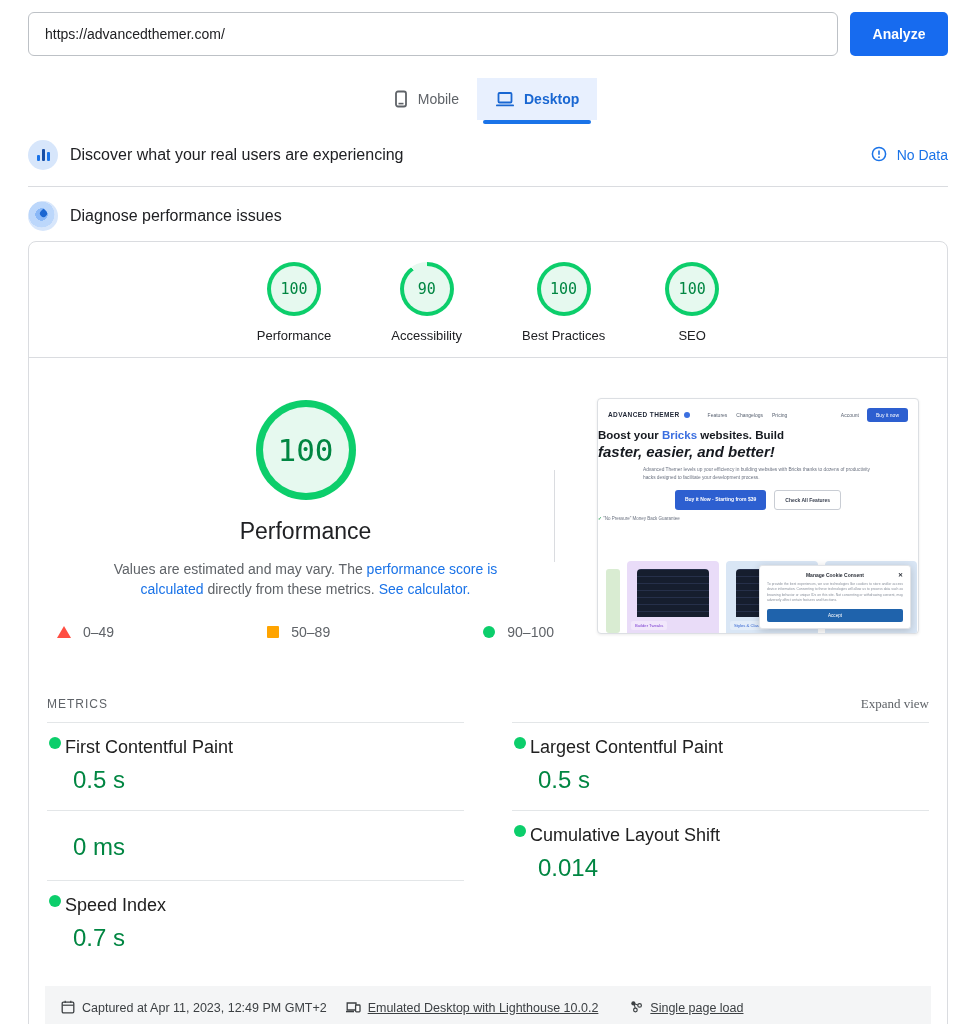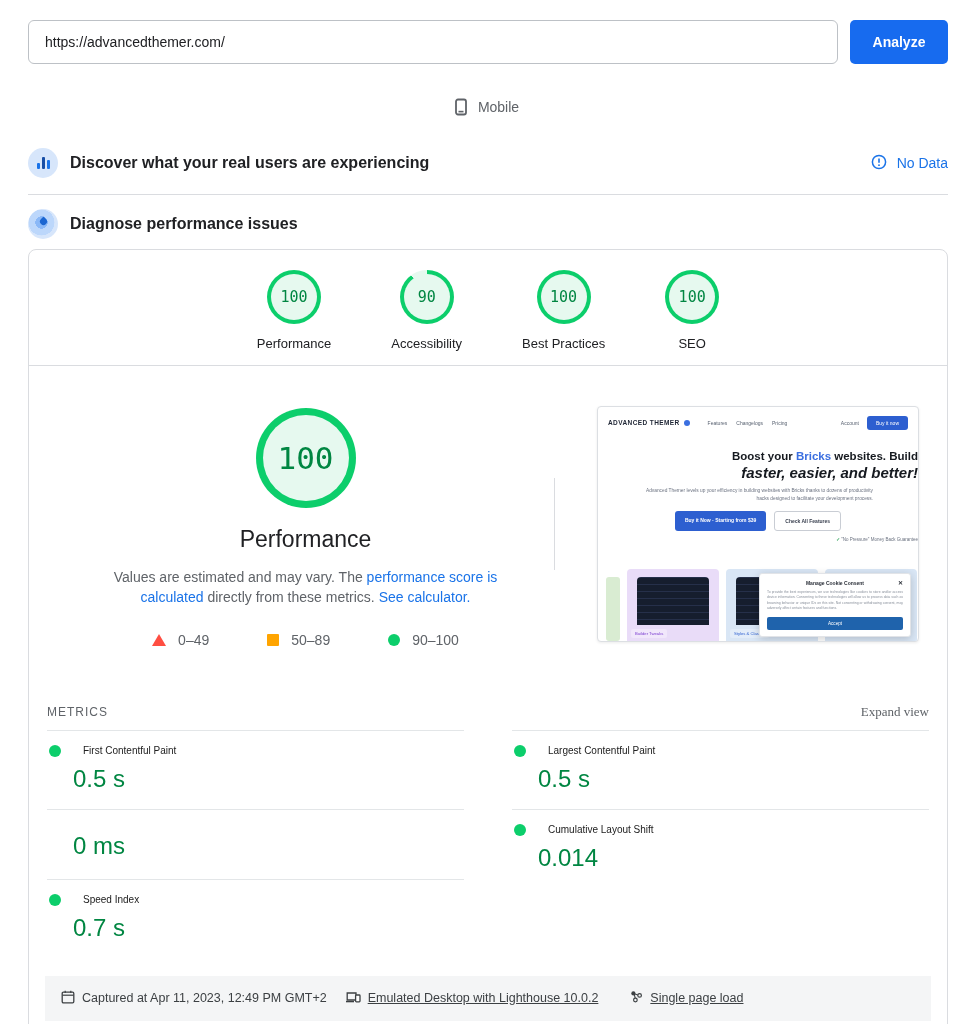--- a/index.html
+++ b/index.html
@@ -1,38 +1,38 @@
 <!DOCTYPE html>
 <html><head>
 <meta charset="utf-8">
 <style>
   * { box-sizing: border-box; margin: 0; padding: 0; }
   html,body { width: 972px; background:#fff; font-family:"Liberation Sans", sans-serif; color:#202124; }
   body { height:1024px; overflow:hidden; }
 
   
-  .topbar { display:flex; align-items:center; gap:12px; padding:20px 24px 0 28px; }
+  .topbar { display:flex; align-items:center; gap:12px; padding:12px 24px 0 28px; }
   .url-input { flex:1; height:44px; border:1px solid #bdc1c6; border-radius:6px; padding:0 16px; font-size:14px; color:#202124; font-family:"Liberation Sans",sans-serif; outline:none; }
   .analyze-btn { width:98px; height:44px; background:#176bef; color:#fff; border:none; border-radius:5px; font-size:14px; font-weight:bold; cursor:pointer; font-family:"Liberation Sans",sans-serif; }
 
   
   .tabs { display:flex; justify-content:center; margin-top:22px; }
   .tab { display:flex; align-items:center; gap:9px; padding:12px 18px; font-size:14px; color:#5f6368; cursor:pointer; position:relative; }
   .tab.active { background:#e8f0fe; color:#1967d2; font-weight:bold; }
   .tab.active::after { content:""; position:absolute; left:6px; right:6px; bottom:-4px; height:4px; background:#1a73e8; border-radius:4px; }
   .tab svg { display:block; }
 
   
   .section-row { display:flex; align-items:center; margin:20px 24px 0 28px; }
   .section-icon { width:30px; height:30px; border-radius:50%; background:#d7e6fb; margin-right:12px; flex:none; display:flex; align-items:center; justify-content:center; }
   .bars { display:flex; align-items:flex-end; gap:2px; height:12px; }
   .bars i { display:block; width:3px; background:#1a73e8; border-radius:1px; }
   .compass { width:30px; height:30px; border-radius:50%; background:radial-gradient(circle at 45% 45%, #8ab8f7 0 26%, #bcd7fb 27% 55%, #d7e6fb 56%); position:relative; }
   .compass i { position:absolute; left:12px; top:9px; width:7px; height:7px; background:#1b66d1; border-radius:50% 50% 50% 0; transform:rotate(135deg); }
-  .section-title { font-size:16px; font-weight:bold; color:#202124; }
+  .section-title { font-size:16px; font-weight:normal; color:#202124; }
   .no-data { margin-left:auto; display:flex; align-items:center; gap:10px; color:#1a73e8; font-size:14px; text-decoration:none; cursor:pointer; }
   .hr { border-top:1px solid #dadce0; margin:16px 24px 0 28px; }
 
   
   .card { margin:10px 24px 0 28px; border:1px solid #dadce0; border-radius:8px; background:#fff; }
 
   
   .gauges { display:flex; justify-content:center; gap:60px; padding:20px 0 14px; }
   .gauge-item { text-align:center; text-decoration:none; cursor:pointer; display:block; }
   .gauge { width:54px; height:54px; margin:0 auto; border-radius:50%; background:conic-gradient(#0cce6b 0 100%); position:relative; display:flex; align-items:center; justify-content:center; }
@@ -44,36 +44,36 @@
 
   
   .perf-wrap { display:flex; align-items:center; padding:34px 28px 30px; }
   .perf-left { flex:1; text-align:center; }
   .big-gauge { width:100px; height:100px; margin:8px auto 0; border-radius:50%; background:conic-gradient(#0cce6b 0 100%); position:relative; display:flex; align-items:center; justify-content:center; }
   .big-gauge::before { content:""; position:absolute; inset:7px; background:#e6f9ef; border-radius:50%; }
   .big-num { position:relative; z-index:1; font-family:"DejaVu Sans Mono", monospace; font-size:31px; color:#018642; }
   .perf-title { margin-top:18px; font-size:23px; color:#202124; font-weight:400; }
   .perf-desc { margin:14px auto 0; max-width:420px; font-size:14px; line-height:1.45; color:#5f6368; }
   .perf-desc a { color:#1a73e8; text-decoration:none; cursor:pointer; }
-  .legend { display:flex; justify-content:center; gap:58px; margin-top:24px; align-items:center; }
+  .legend { display:flex; justify-content:space-between; gap:58px; margin-top:24px; align-items:center; }
   .legend-item { display:flex; align-items:center; gap:12px; font-size:14px; color:#5f6368; }
   .sh-tri { width:0; height:0; border-left:7px solid transparent; border-right:7px solid transparent; border-bottom:12px solid #ff4e42; }
   .sh-sq { width:12px; height:12px; background:#ffa400; border-radius:1px; }
   .sh-ci { width:12px; height:12px; background:#0cce6b; border-radius:50%; }
   .v-div { width:1px; height:92px; background:#dadce0; flex:none; }
 
   
   .thumb { flex:none; width:322px; height:236px; margin-left:42px; border:1px solid #dcdfe3; border-radius:4px; background:#fff; position:relative; overflow:hidden; box-shadow:0 1px 3px rgba(0,0,0,.08); }
   .t-head { display:flex; align-items:center; padding:9px 10px 6px; }
   .t-brand { font-size:6.5px; font-weight:bold; letter-spacing:.4px; color:#1d2433; }
   .t-dot { width:6px; height:6px; border-radius:50%; background:#3b6fe0; margin-left:4px; }
   .t-nav { display:flex; gap:9px; margin-left:18px; font-size:5px; color:#5a6372; }
   .t-account { margin-left:auto; font-size:5px; color:#5a6372; }
   .t-buy { margin-left:8px; background:#2d5fd0; color:#fff; font-size:5px; padding:4px 9px; border-radius:3px; }
-  .t-hero { text-align:right; margin-top:13px; }
+  .t-hero { text-align:left; }
   .t-h1 { font-size:11.5px; font-weight:bold; color:#15191f; line-height:1.35; }
   .t-h1 .hl { color:#3b6fe0; }
   .t-h2 { font-size:15px; font-weight:bold; font-style:italic; color:#15191f; }
   .t-sub { margin:6px auto 0; width:230px; font-size:4.8px; color:#6b7280; line-height:1.5; }
   .t-ctas { display:flex; justify-content:center; gap:8px; margin-top:9px; }
   .t-cta1 { background:#2d5fd0; color:#fff; font-size:5px; font-weight:bold; padding:6px 10px; border-radius:3px; }
   .t-cta2 { border:1px solid #c9cdd4; color:#3a4150; font-size:5px; font-weight:bold; padding:6px 10px; border-radius:3px; background:#fff; }
   .t-guar { margin-top:6px; font-size:4.5px; color:#6b7280; }
   .t-guar b { color:#2fa35a; }
   .t-cards { position:absolute; left:0; right:0; bottom:0; height:72px; display:flex; gap:7px; padding:0 8px; }
@@ -93,21 +93,21 @@
   .ck-body { margin-top:4px; font-size:3.4px; color:#8a919c; line-height:1.6; text-align:justify; }
   .ck-accept { margin-top:5px; background:#1f63ac; color:#fff; text-align:center; font-size:4.6px; padding:4px 0; border-radius:2px; cursor:pointer; }
 
   
   .metrics-head { display:flex; align-items:center; padding:26px 18px 10px; }
   .metrics-title { font-size:12px; letter-spacing:1px; color:#5f6368; }
   .expand-view { margin-left:auto; font-size:13px; color:#5f6368; cursor:pointer;font-family:Liberation Serif, serif; }
   .metrics-grid { display:flex; padding:0 18px; gap:48px; }
   .m-col { flex:1; }
   .m-cell { border-top:1px solid #e3e6e8; padding:14px 0 16px 2px; min-height:70px; }
-  .m-label { display:flex; align-items:flex-start; gap:22px; font-size:10px; color:#212121; }
+  .m-label { display:flex; align-items:flex-start; gap:4px; font-size:18px; color:#212121; }
   .m-dot { width:12px; height:12px; border-radius:50%; background:#0cce6b; flex:none; }
   .m-value { margin:8px 0 0 24px; font-size:24px; color:#018642; }
 
   
   .env { margin:18px 16px 16px; background:#f4f5f6; padding:14px 16px; display:flex; }
   .env-col { flex:1; display:flex; flex-direction:column; gap:9px; }
   .env-item { display:flex; align-items:center; gap:7px; font-size:12.5px; color:#3c4043; }
   .env-item svg { flex:none; }
   .env-item.link span { text-decoration:underline; cursor:pointer; }
 </style>
@@ -121,20 +121,29 @@
 
 <div class="tabs">
   <div class="tab">
     <span>
       <svg width="16" height="18" viewBox="0 0 16 18">
           <rect x="3" y="1.5" width="10" height="15" rx="2" fill="none" stroke="#5f6368" stroke-width="1.8"></rect>
           <line x1="5.5" y1="13.6" x2="10.5" y2="13.6" stroke="#5f6368" stroke-width="1.6"></line>
         </svg>
     </span>
     <span>Mobile</span>
+  </div>
+  <div class="tab active">
+    <span>
+      <svg width="20" height="17" viewBox="0 0 20 17">
+          <rect x="3.5" y="2" width="13" height="9.5" rx="1" fill="none" stroke="#1967d2" stroke-width="1.8"></rect>
+          <rect x="1" y="13.5" width="18" height="1.8" rx="0.9" fill="#1967d2"></rect>
+        </svg>
+    </span>
+    <span>Desktop</span>
   </div>
 </div>
 
 <div class="section-row">
   <span class="section-icon">
     <span class="bars">
         <i style="height:6px"></i>
         <i style="height:12px;background:#174ea6"></i>
         <i style="height:9px"></i>
       </span>

